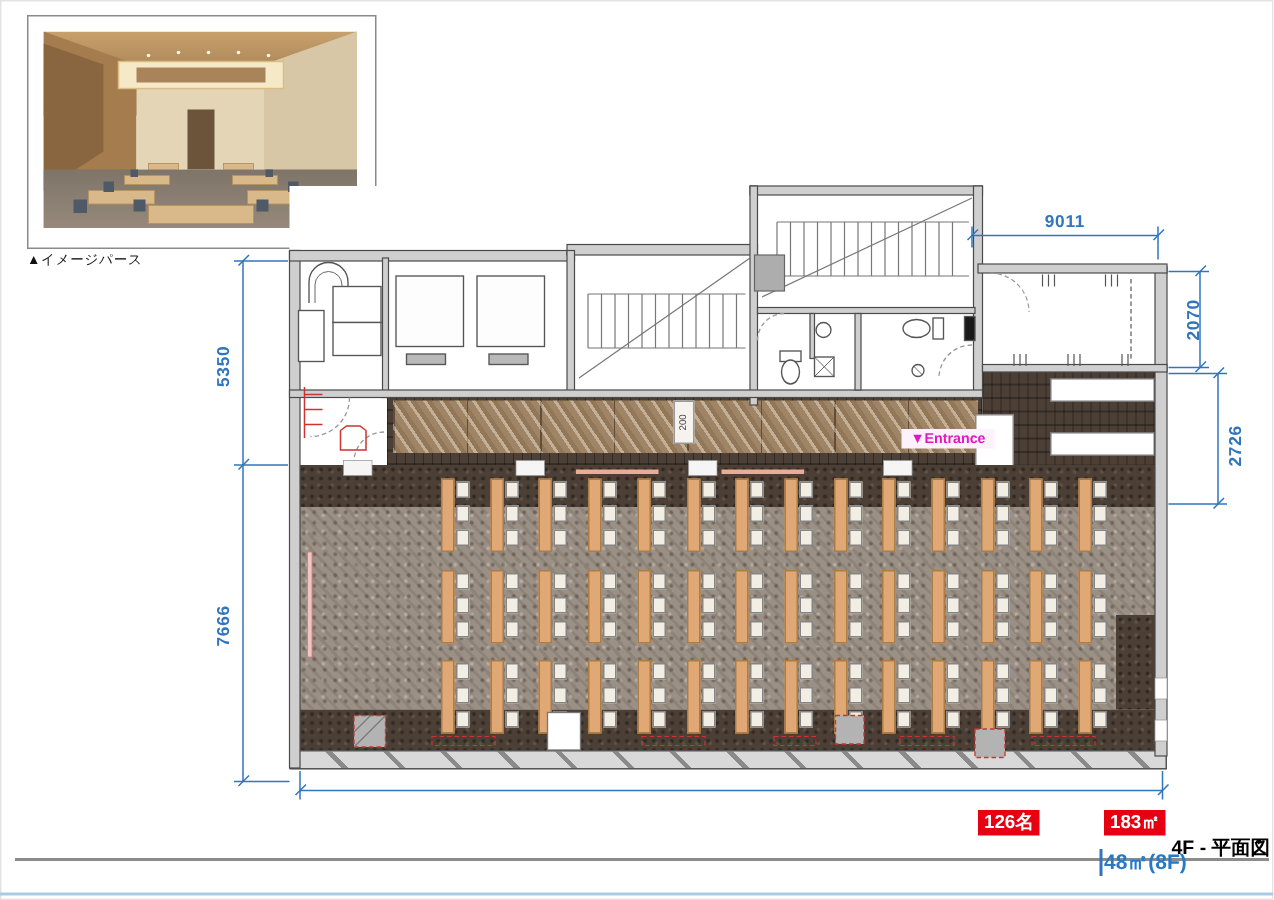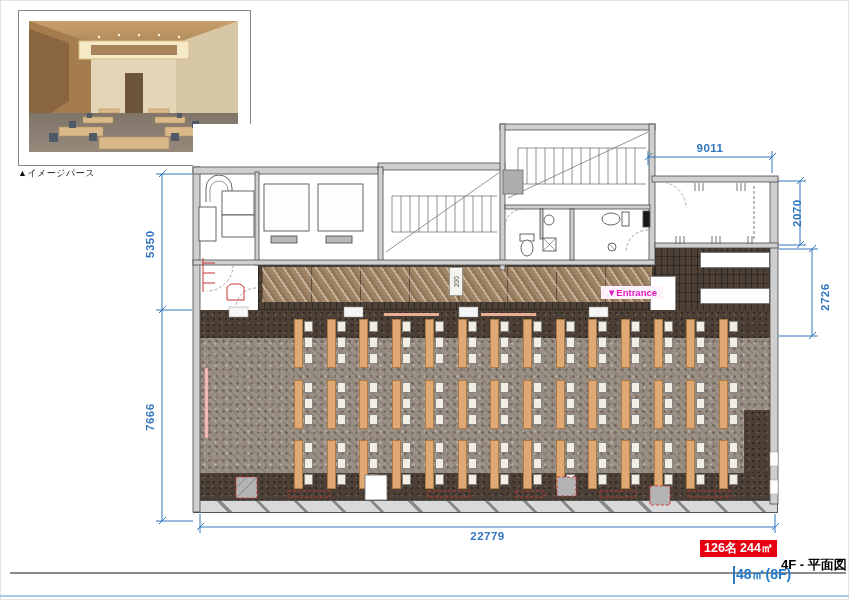--- a/index.html
+++ b/index.html
@@ -417,23 +417,22 @@
   </svg>
 
   <div class="abs entrance" style="z-index:4;">▼Entrance</div>
   <div class="abs label200" style="z-index:4;">200</div>
 
   <div class="abs dim" style="left:648px;top:142px;width:124px;text-align:center;z-index:4;">9011</div>
   <div class="abs dim dim-v" style="left:789px;top:182px;width:15px;height:62px;z-index:4;">2070</div>
   <div class="abs dim dim-v" style="left:817px;top:255px;width:15px;height:84px;z-index:4;">2726</div>
   <div class="abs dim dim-v" style="left:142px;top:205px;width:15px;height:78px;z-index:4;">5350</div>
   <div class="abs dim dim-v" style="left:142px;top:375px;width:15px;height:84px;z-index:4;">7666</div>
-  <div class="abs dim" style="left:325px;top:530px;width:325px;text-align:center;z-index:4;">22779</div>
 
   <div class="abs footer-line"></div>
   <div class="abs bottom-blue"></div>
   <div class="abs bluetick"></div>
-  <div class="badge" style="left:700px;top:540px;">126名</div>
-  <div class="badge" style="left:736px;top:540px;">244㎡</div>
+  <div class="badge" style="left:652px;top:540px;">126名</div>
+  <div class="badge" style="left:736px;top:540px;">183㎡</div>
   <div class="abs sheet-title">4F - 平面図</div>
   <div class="abs area8f">48㎡(8F)</div>
 
 </div>
 
 </body></html>

